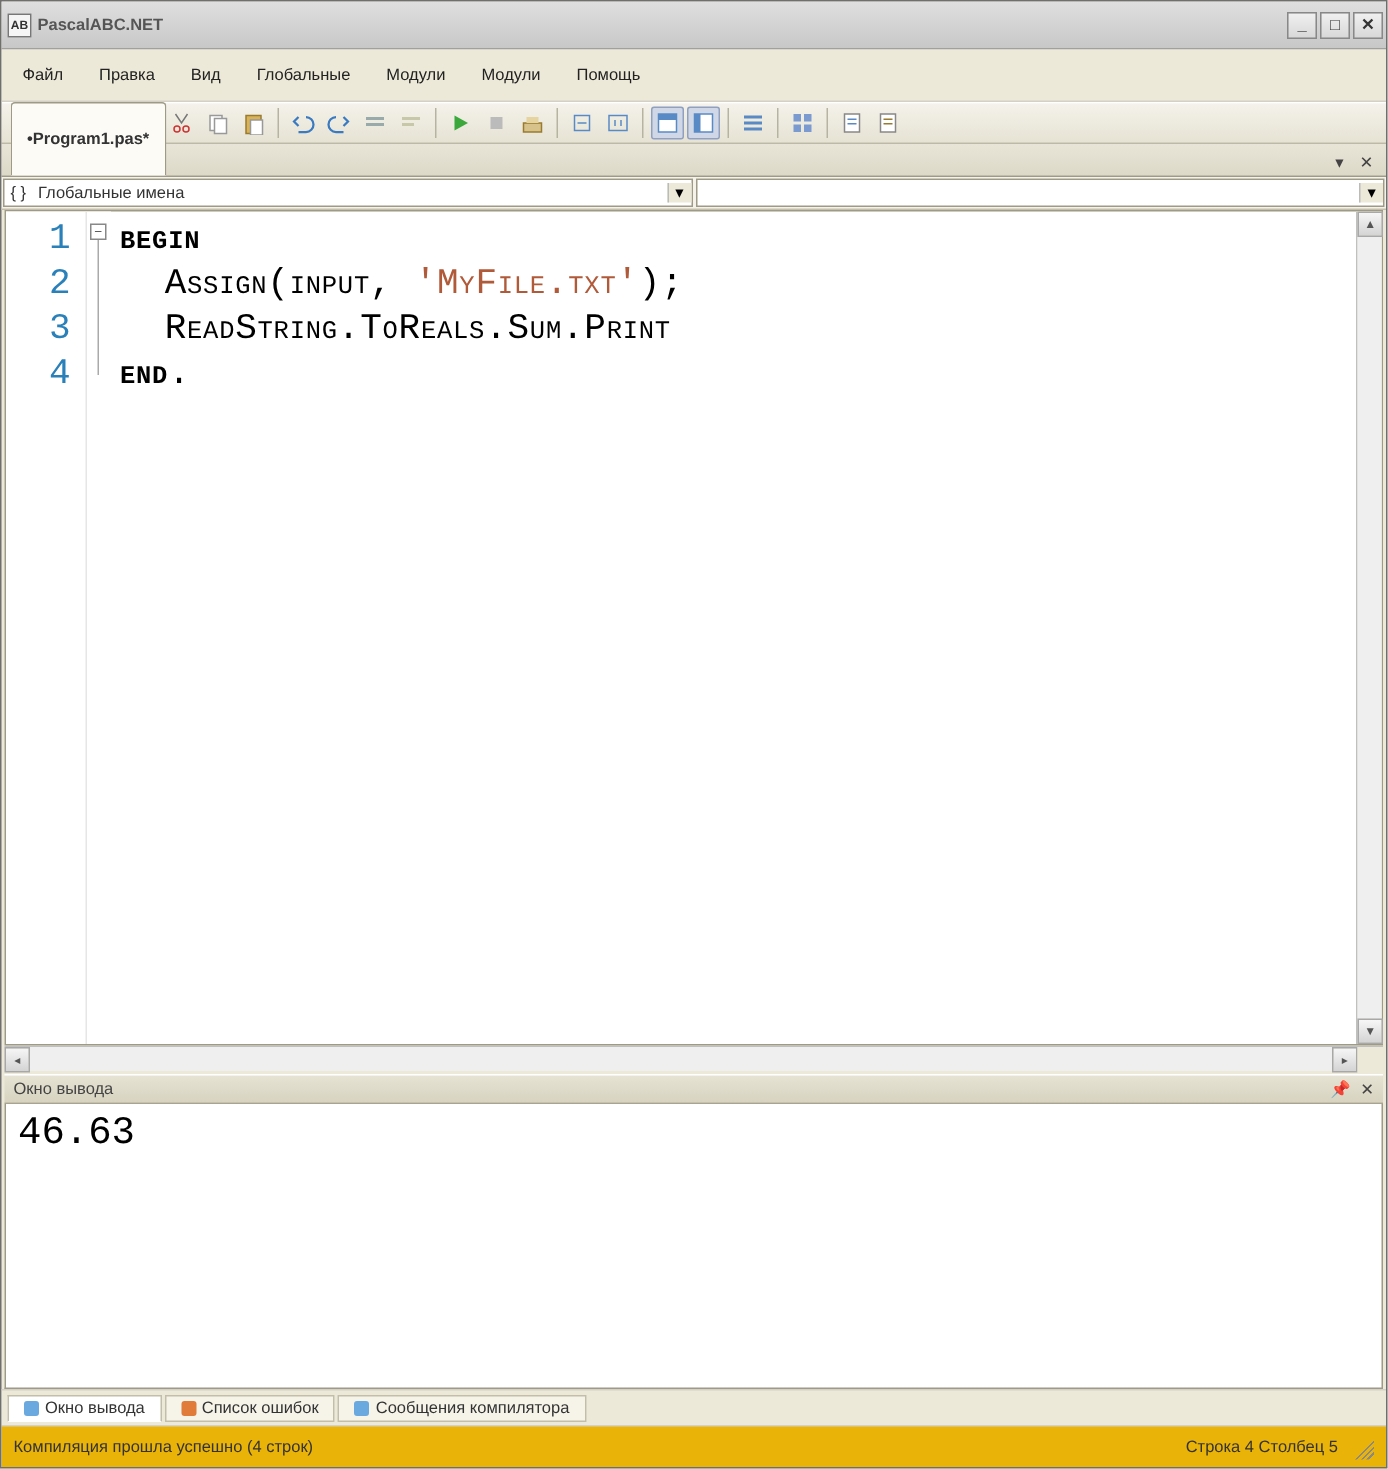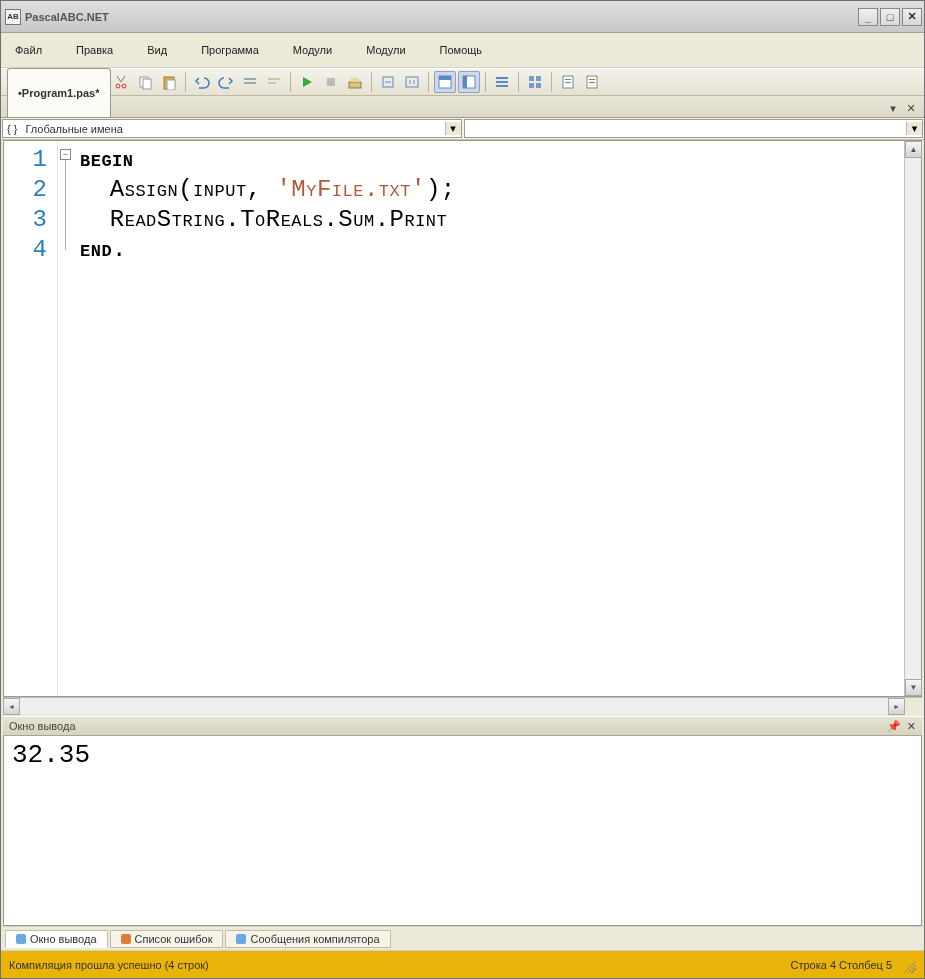--- a/index.html
+++ b/index.html
@@ -40,21 +40,21 @@
   display:flex;align-items:center;justify-content:center;
   font-family:Arial;font-size:11px;font-weight:bold;color:#333;
   cursor:pointer;
 }
 .menubar {
   height:22px;
   background:#ece9d8;
   display:flex;
   align-items:center;
   padding:17px 6px;
-  gap:18px;
+  gap:8px;
   border-bottom:1px solid #d4d0c8;
 }
 .menu-item { padding:2px 8px; color:#222; cursor:pointer; }
 .toolbar {
   height:28px;
   background:linear-gradient(#f4f2ea,#e6e3d4);
   border-top:1px solid #fff;
   border-bottom:1px solid #bdb9a7;
   display:flex;
   align-items:center;
@@ -239,21 +239,21 @@
     <div class="winbtn">_</div>
     <div class="winbtn">□</div>
     <div class="winbtn">✕</div>
   </div>
 </div>
 
 <div class="menubar">
   <div class="menu-item">Файл</div>
   <div class="menu-item">Правка</div>
   <div class="menu-item">Вид</div>
-  <div class="menu-item">Программа</div>
+  <div class="menu-item">Глобальные</div>
   <div class="menu-item">Модули</div>
   <div class="menu-item">Модули</div>
   <div class="menu-item">Помощь</div>
 </div>
 
 <div class="toolbar">
   <div class="tbtn">
       <svg width="16" height="16">
         <rect x="3" y="2" width="9" height="12" fill="#fff" stroke="#c49b4a"></rect>
         <rect x="1" y="8" width="7" height="7" fill="#f5c96b" stroke="#c49b4a"></rect>
@@ -441,21 +441,21 @@
   <div class="sbtn">▸</div>
   <div class="corner"></div>
 </div>
 
 <div class="output-header">
   <span>Окно вывода</span>
   <span class="pin">📌</span>
   <span class="close">✕</span>
 </div>
 <div class="output-body">
-  <div>32.35</div>
+  <div>46.63</div>
 </div>
 
 <div class="bottom-tabs">
   <div class="btab active">
     <span class="dot" style="background:#6aa9e0"></span>
     <span>Окно вывода</span>
   </div>
   <div class="btab">
     <span class="dot" style="background:#e07b3a"></span>
     <span>Список ошибок</span>

